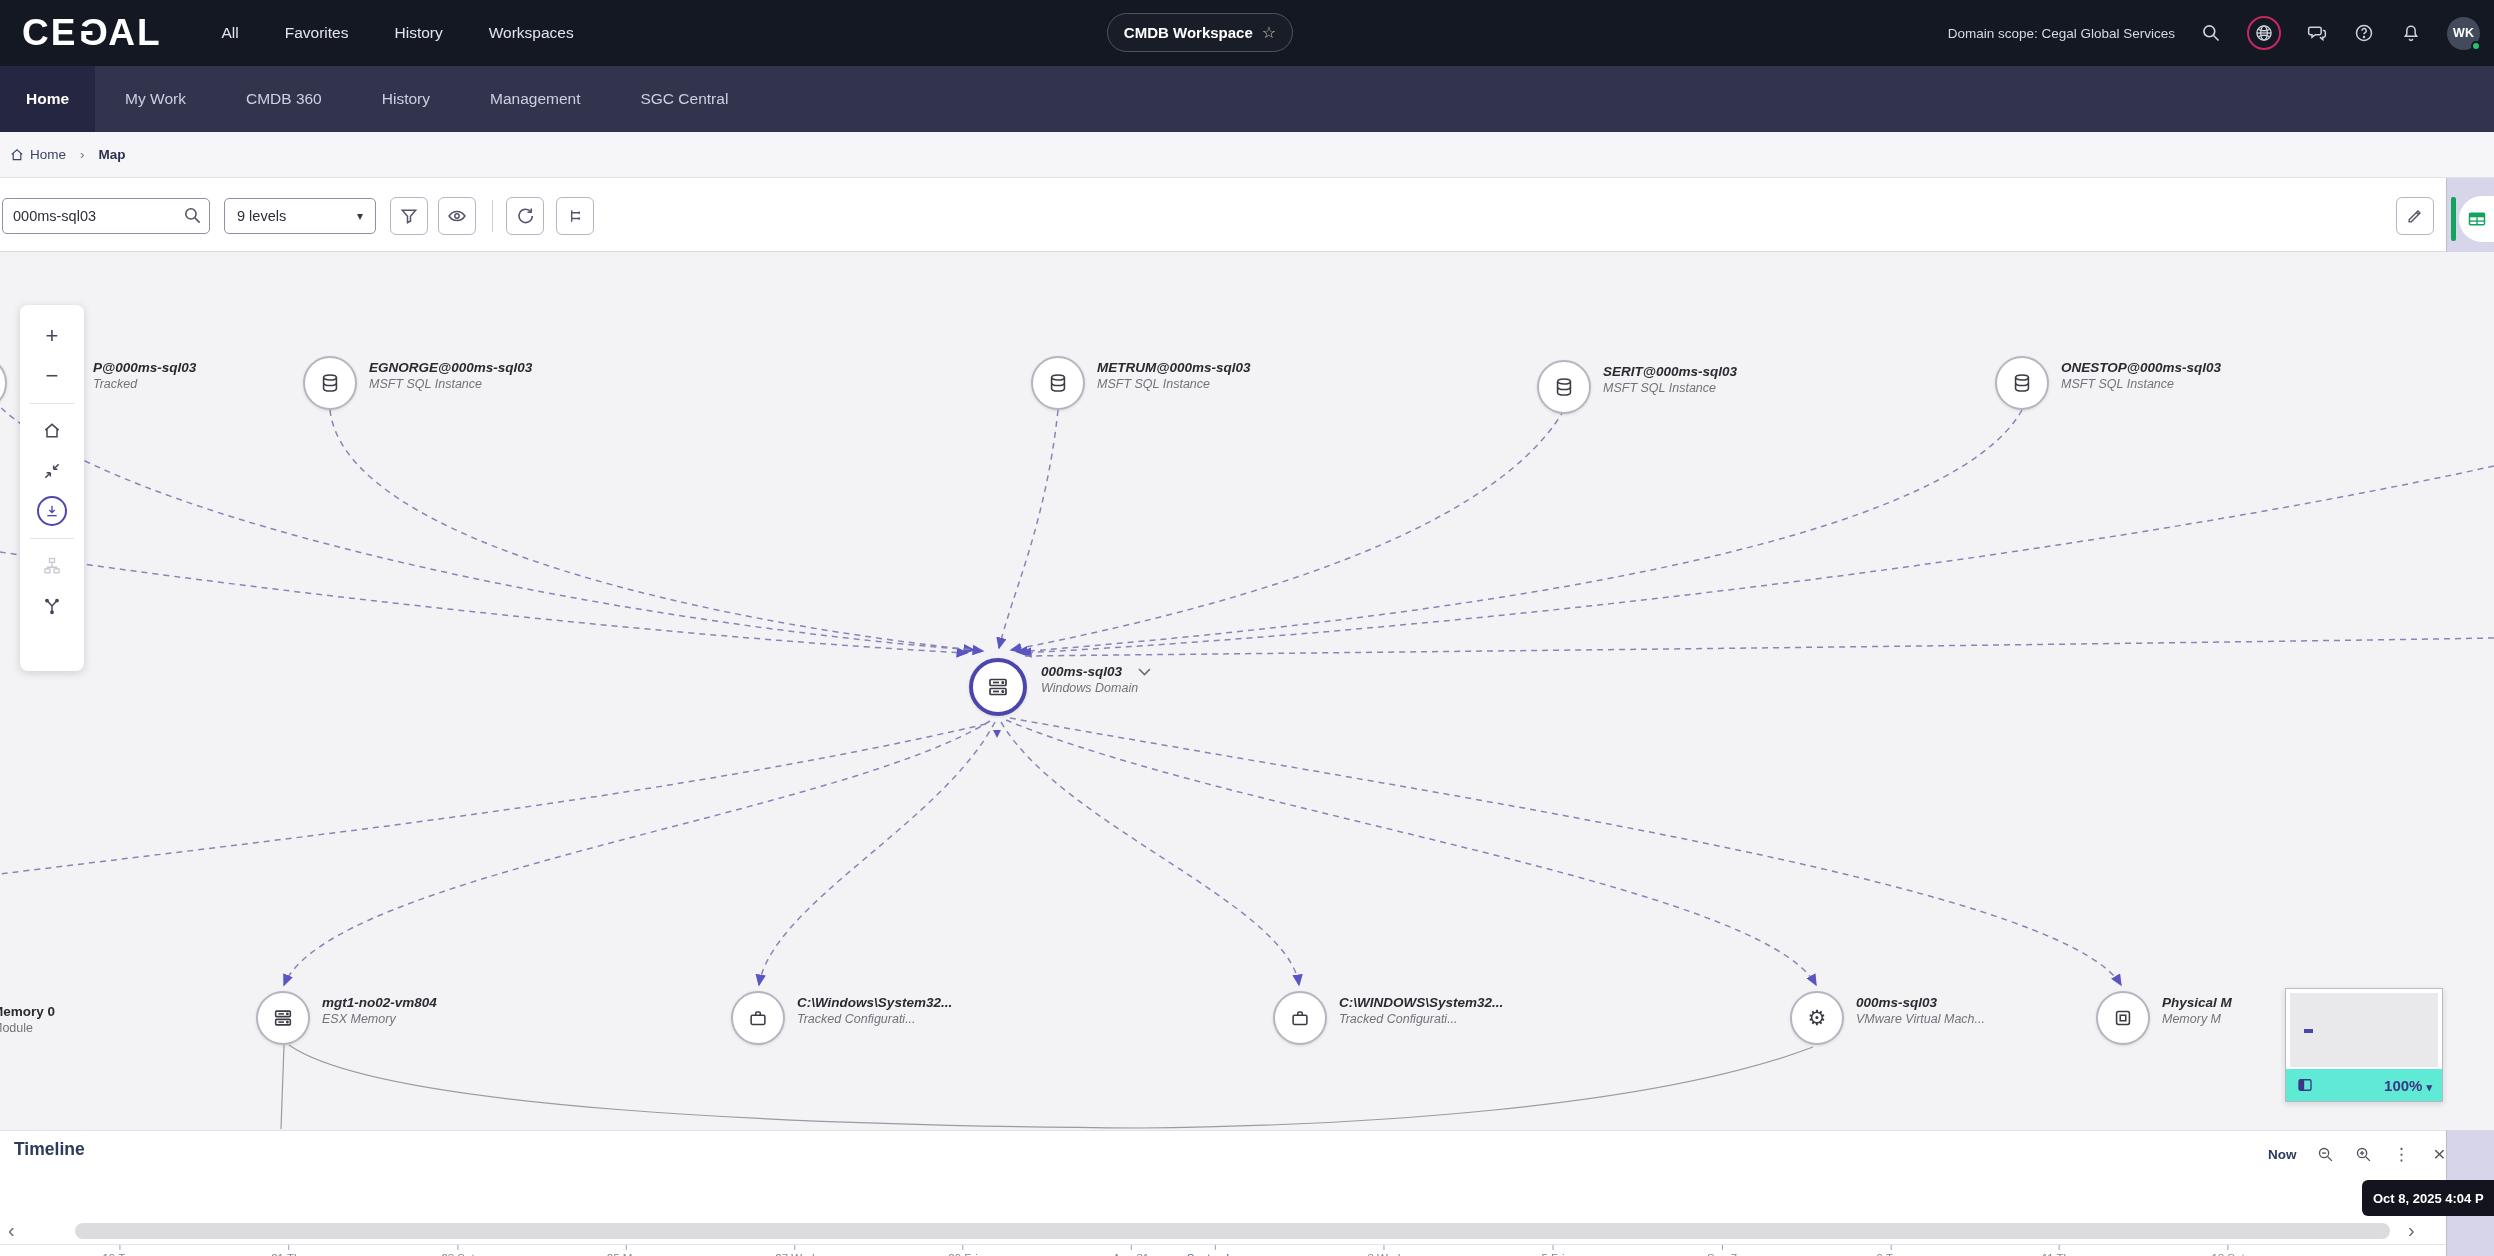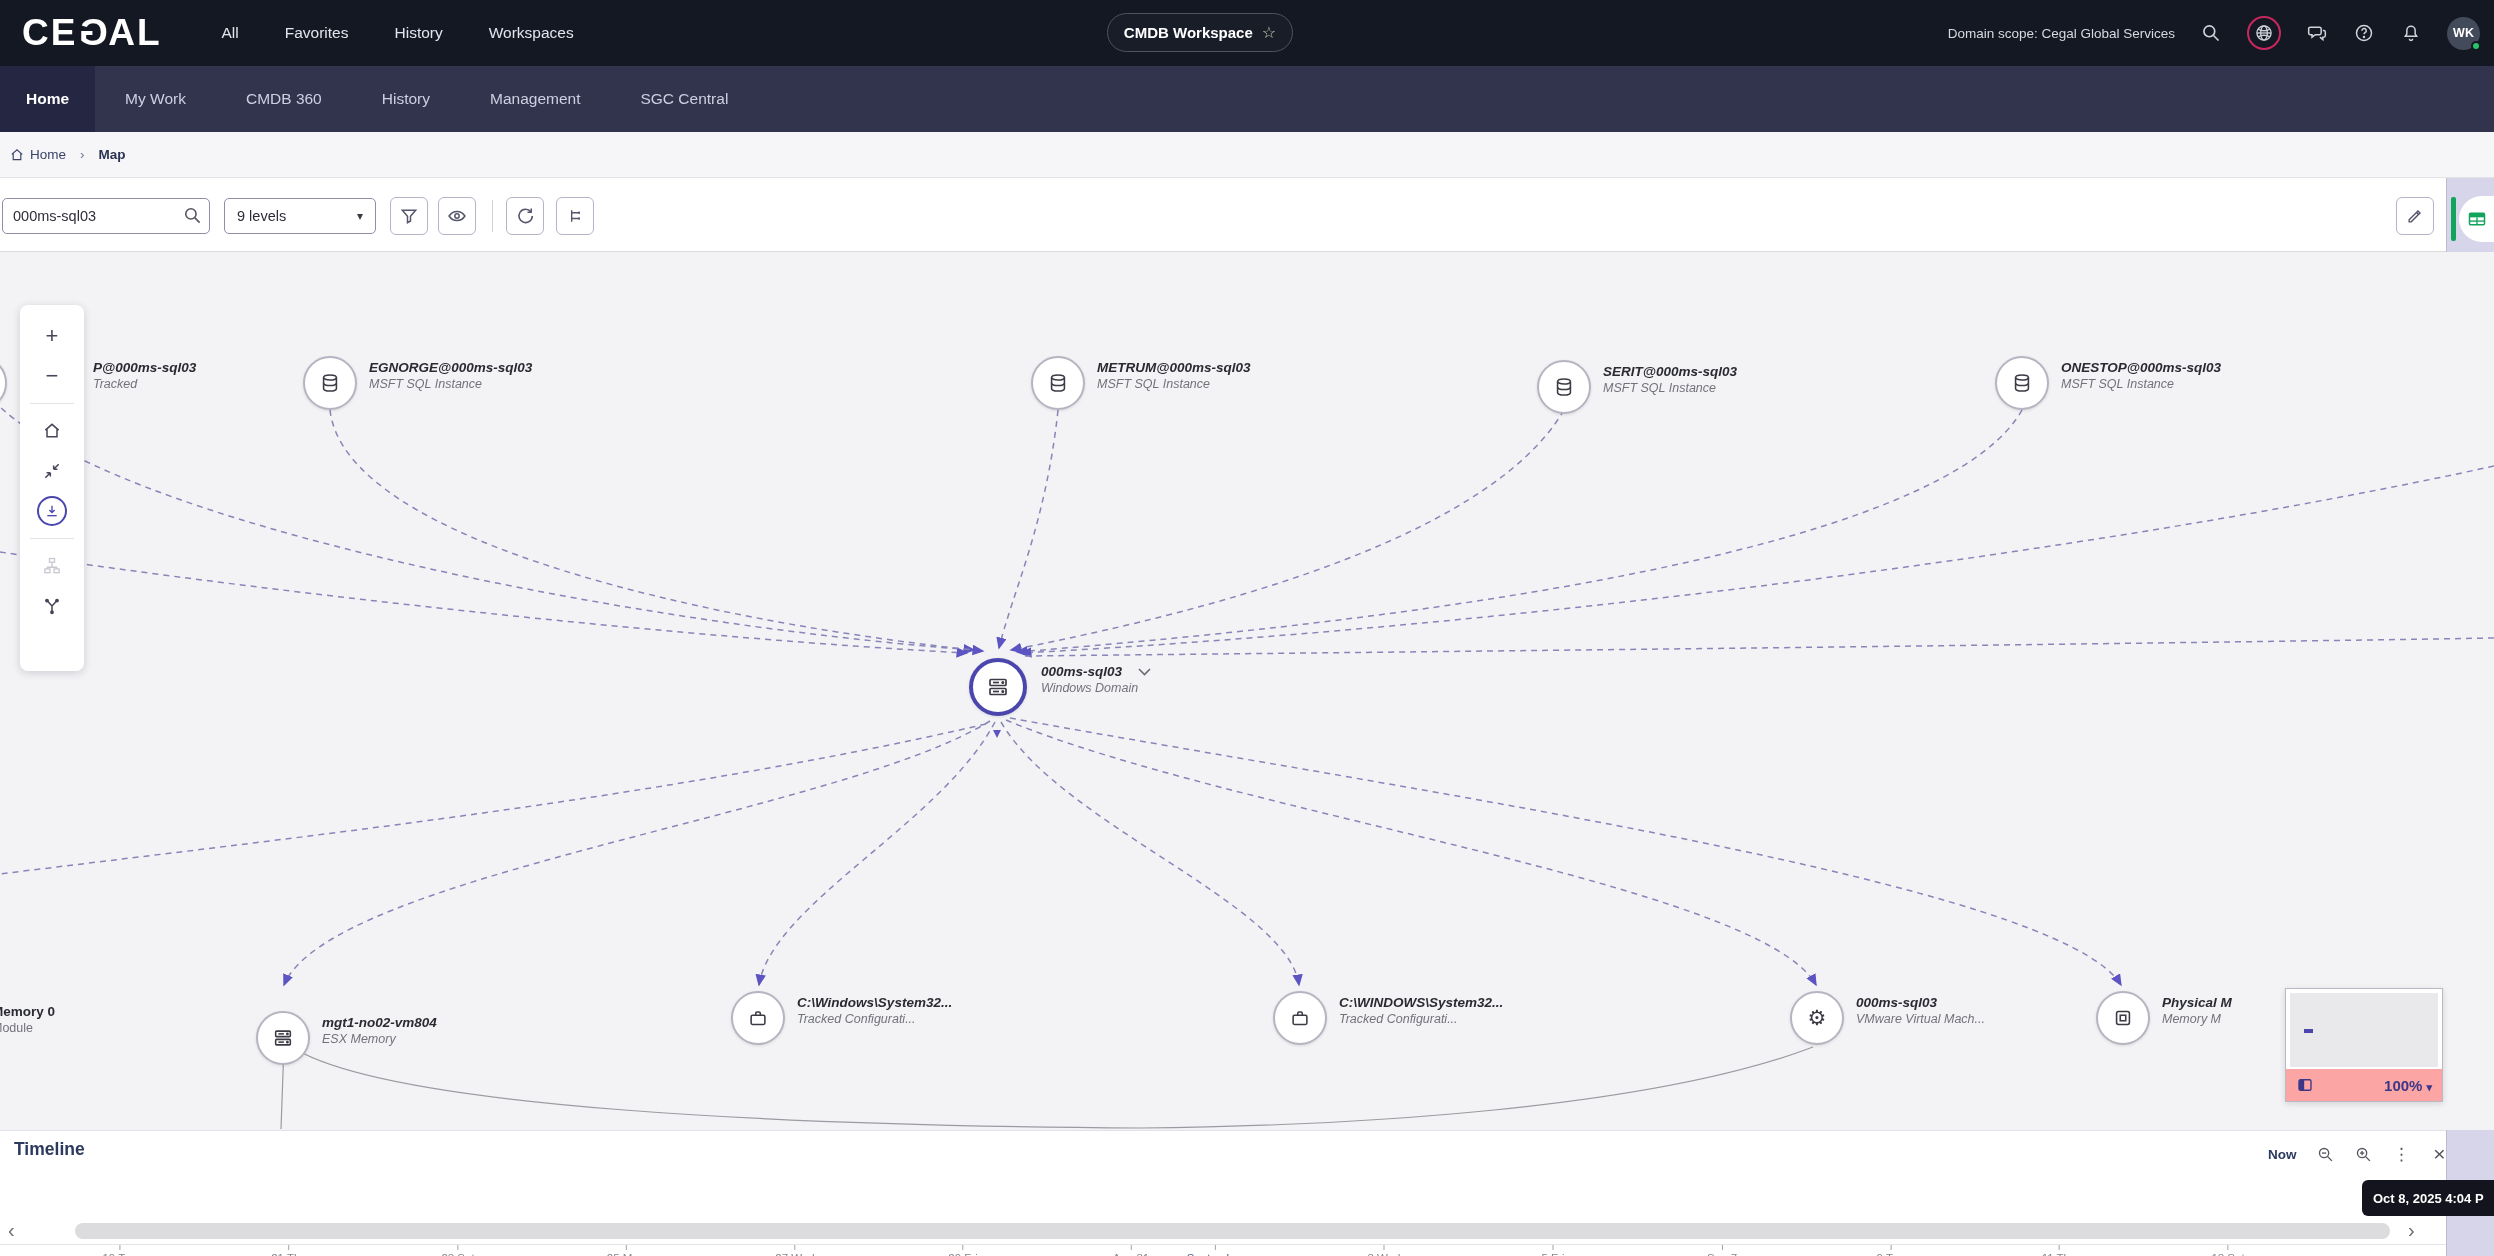--- a/index.html
+++ b/index.html
@@ -109,21 +109,21 @@
   .mtool-div { width:44px; height:1px; background:#e2e2e8; margin:6px 0; }
   .dl-ring { width:30px; height:30px; border:2px solid #4b46ad; border-radius:50%;
     color:#4b46ad; display:flex; align-items:center; justify-content:center; }
   .dl-ring svg { width:16px; height:16px; }
 
   
   .minimap { position:absolute; left:2285px; top:736px; width:158px; height:114px;
     background:#fff; border:1px solid #b9b9c4; box-shadow:0 2px 6px rgba(40,40,70,.15); }
   .minimap .view { position:absolute; left:4px; top:4px; right:4px; height:74px; background:#e9e9ec; }
   .minimap .vp { position:absolute; left:14px; top:36px; width:9px; height:4px; background:#4b46ad; }
-  .minimap .bar { position:absolute; left:0; bottom:0; width:100%; height:32px; background:#fca5a5;
+  .minimap .bar { position:absolute; left:0; bottom:0; width:100%; height:32px; background:#5eead4;
     display:flex; align-items:center; justify-content:space-between; padding:0 10px; }
   .minimap .zoomsel { color:#3d3787; font-size:15px; font-weight:bold; cursor:pointer; }
   .minimap .zoomsel .caret { font-size:11px; margin-left:4px; }
   .mm-ico { width:18px; height:18px; color:#3d3787; cursor:pointer; }
 
   
   .ghost-label { position:absolute; white-space:nowrap; }
   .ghost-label .nname { font-size:13.5px; font-weight:bold; color:#2a2a32; }
   .ghost-label .nsub { font-size:12.5px; color:#72727c; margin-top:2px; }
 
@@ -430,21 +430,21 @@
               </svg></span></div>
         <div class="nsub">Windows Domain</div>
       </div>
     </div>
 
     <div class="ghost-label" style="left:-8px; top:752px;">
       <div class="nname">Memory 0</div>
       <div class="nsub">Module</div>
     </div>
 
-    <div class="node" style="left:256px; top:759px;">
+    <div class="node" style="left:256px; top:739px;">
       <div class="circ">
         <svg viewBox="0 0 24 24" fill="none" stroke="currentColor" stroke-width="1.7">
             <rect x="4" y="4.5" width="16" height="6" rx="1"></rect>
             <rect x="4" y="13.5" width="16" height="6" rx="1"></rect>
             <line x1="7" y1="7.5" x2="13" y2="7.5"></line>
             <line x1="7" y1="16.5" x2="13" y2="16.5"></line>
             <circle cx="16.8" cy="7.5" r="0.7" fill="currentColor"></circle>
             <circle cx="16.8" cy="16.5" r="0.7" fill="currentColor"></circle>
           </svg>
       </div>

